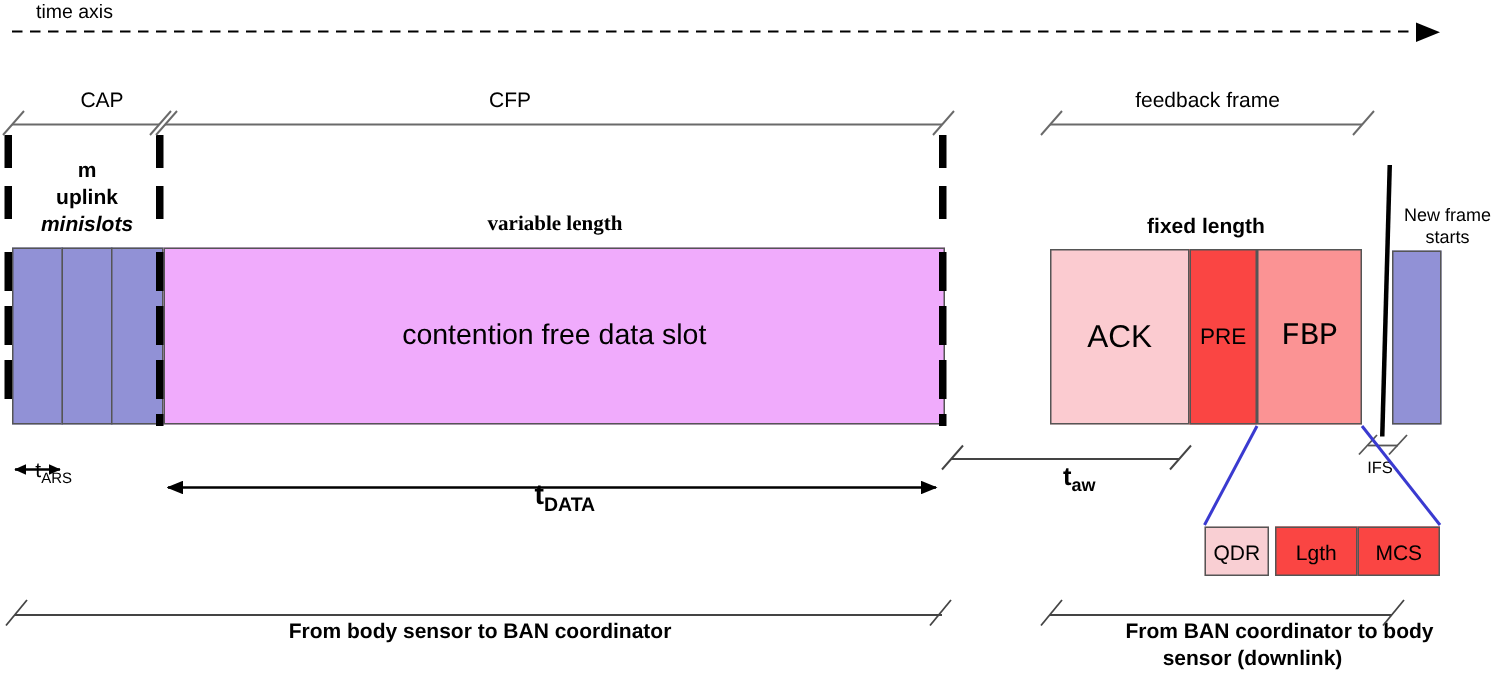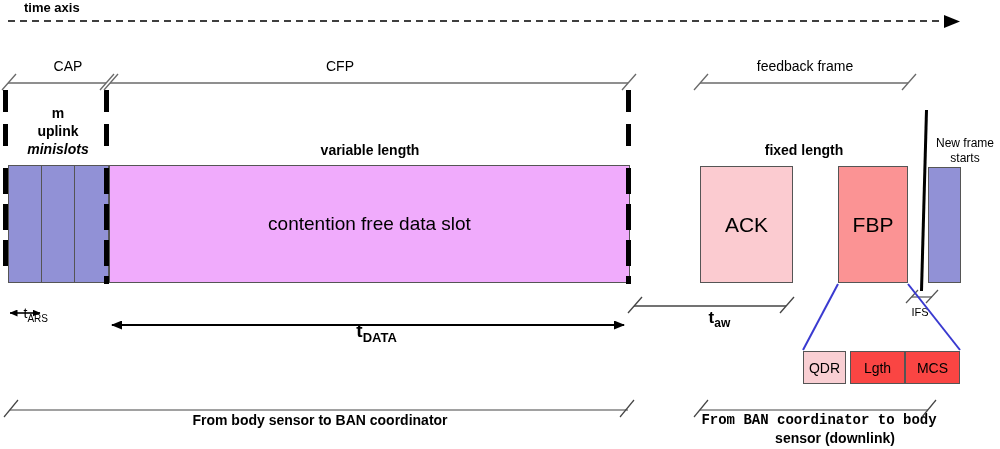--- a/index.html
+++ b/index.html
@@ -15,49 +15,52 @@
   
   .tick{position:absolute;background:#000;}
 
   svg.ov{position:absolute;left:0;top:0;width:1000px;height:449px;overflow:visible;pointer-events:none;}
 </style>
 </head>
 <body>
 
 <div id="stage">
 
-  <div class="lbl" style="left:24px;top:0px;font-size:13px;font-weight:bold;">time axis</div>
+  <div class="lbl" style="left:24px;top:0px;font-size:13px;">time axis</div>
 
   <div class="lbl ctr" style="left:28px;top:58px;width:80px;font-size:14px;">CAP</div>
   <div class="lbl ctr" style="left:290px;top:58px;width:100px;font-size:14px;">CFP</div>
   <div class="lbl ctr" style="left:700px;top:58px;width:210px;font-size:14px;">feedback frame</div>
 
   <div class="lbl ctr bold" style="left:16px;top:105px;width:84px;font-size:14px;">m</div>
   <div class="lbl ctr bold" style="left:16px;top:123px;width:84px;font-size:14px;">uplink</div>
   <div class="lbl ctr bold ital" style="left:12px;top:141px;width:92px;font-size:14px;">minislots</div>
 
-  <div class="lbl ctr bold" style="left:230px;top:142px;width:280px;font-size:14px;">variable length</div>
+  <div class="lbl ctr bold" style="left:230px;top:142px;width:280px;font-size:14px;font-family:Liberation Serif, serif;">variable length</div>
 
   <div class="lbl ctr bold" style="left:700px;top:142px;width:208px;font-size:14px;">fixed length</div>
 
   <div class="lbl ctr" style="left:928px;top:136px;width:74px;font-size:12px;">New frame</div>
   <div class="lbl ctr" style="left:928px;top:151px;width:74px;font-size:12px;">starts</div>
 
   <div class="blk" style="left:8px;top:165px;width:34px;height:118px;background:#9191d6;"></div>
   <div class="blk" style="left:41px;top:165px;width:34px;height:118px;background:#9191d6;"></div>
   <div class="blk" style="left:74px;top:165px;width:35px;height:118px;background:#9191d6;"></div>
 
   <div class="blk" style="left:109px;top:165px;width:521px;height:118px;background:#f0abfc;">
     <span style="font-size:19px;">contention free data slot</span>
   </div>
 
   <div class="blk" style="left:700px;top:166px;width:93px;height:117px;background:#fbcbd0;">
     <span style="font-size:21px;">ACK</span>
   </div>
-  <div class="blk" style="left:838px;top:166px;width:70px;height:117px;background:#fb9394;">
+  <div class="blk" style="left:793px;top:166px;width:45px;height:117px;background:#fa4543;">
+    <span style="font-size:15px;">PRE</span>
+  </div>
+  <div class="blk" style="left:838px;top:166px;width:70px;height:117px;background:#fb9394;font-family:Liberation Mono, monospace;">
     <span style="font-size:21px;">FBP</span>
   </div>
 
   <div class="blk" style="left:928px;top:167px;width:33px;height:116px;background:#9191d6;"></div>
 
   <div class="blk" style="left:803px;top:351px;width:43px;height:33px;background:#f9cfd3;">
     <span style="font-size:14px;">QDR</span>
   </div>
   <div class="blk" style="left:850px;top:351px;width:55px;height:33px;background:#fa4543;">
     <span style="font-size:14px;">Lgth</span>
@@ -75,21 +78,21 @@
   <div class="lbl ctr" style="left:276px;top:298px;width:180px;font-size:19px;font-weight:bold;">
     <span>t</span><sub style="font-size:13px;">DATA</sub>
   </div>
 
   <div class="lbl ctr bold" style="left:80px;top:412px;width:480px;font-size:14px;">From body sensor to BAN coordinator</div>
 
   <div class="lbl ctr bold" style="left:655px;top:288px;width:110px;font-size:17px;">
     <span>t</span><sub style="font-size:12px;">aw</sub>
   </div>
 
-  <div class="lbl ctr bold" style="left:674px;top:412px;width:290px;font-size:14px;font-family:Liberation Mono, monospace;">From BAN coordinator to body</div>
+  <div class="lbl ctr bold" style="left:708px;top:412px;width:290px;font-size:14px;">From BAN coordinator to body</div>
   <div class="lbl ctr bold" style="left:690px;top:430px;width:290px;font-size:14px;">sensor (downlink)</div>
 
   <div class="tick" style="left:3px;top:90px;width:5px;height:22px;"></div>
   <div class="tick" style="left:3px;top:124px;width:5px;height:22px;"></div>
   <div class="tick" style="left:3px;top:168px;width:5px;height:26px;"></div>
   <div class="tick" style="left:3px;top:204px;width:5px;height:26px;"></div>
   <div class="tick" style="left:3px;top:240px;width:5px;height:26px;"></div>
 
   <div class="tick" style="left:104px;top:90px;width:5px;height:22px;"></div>
   <div class="tick" style="left:104px;top:124px;width:5px;height:22px;"></div>

